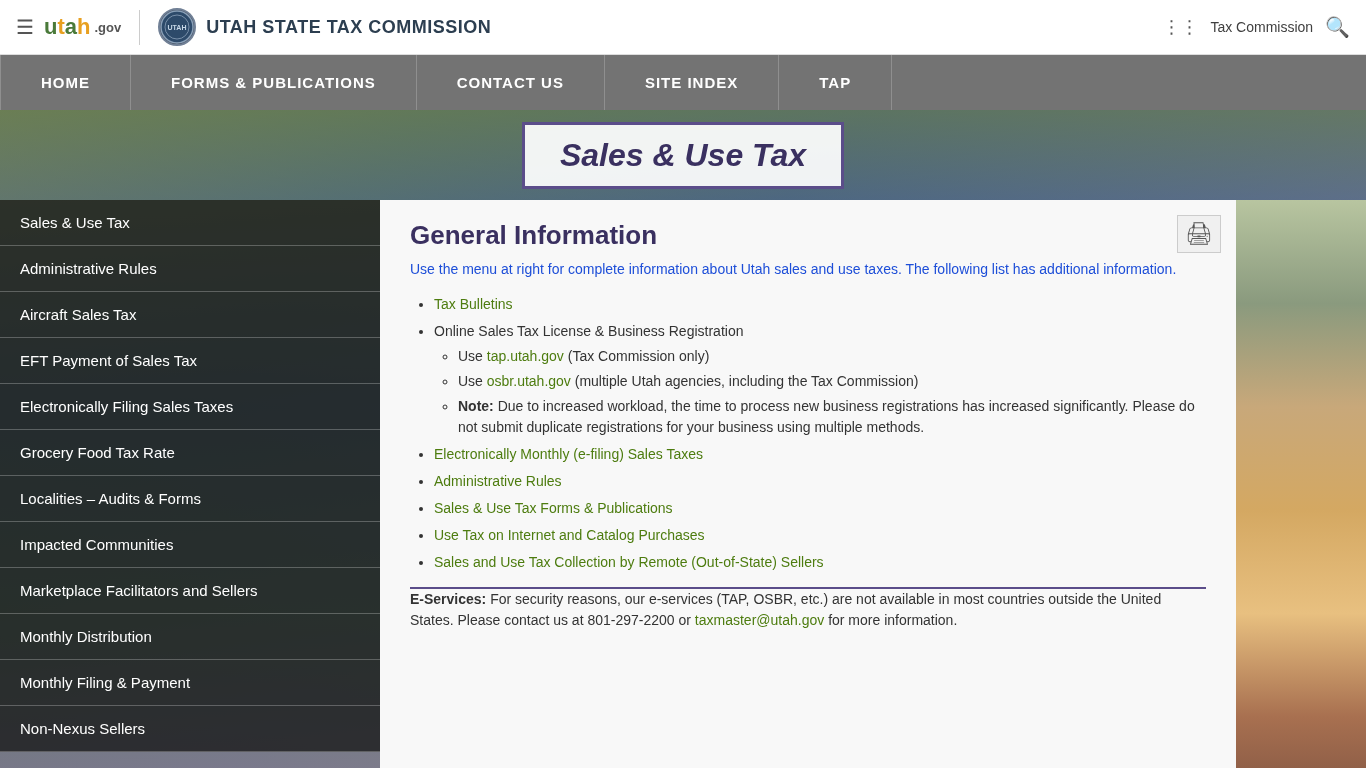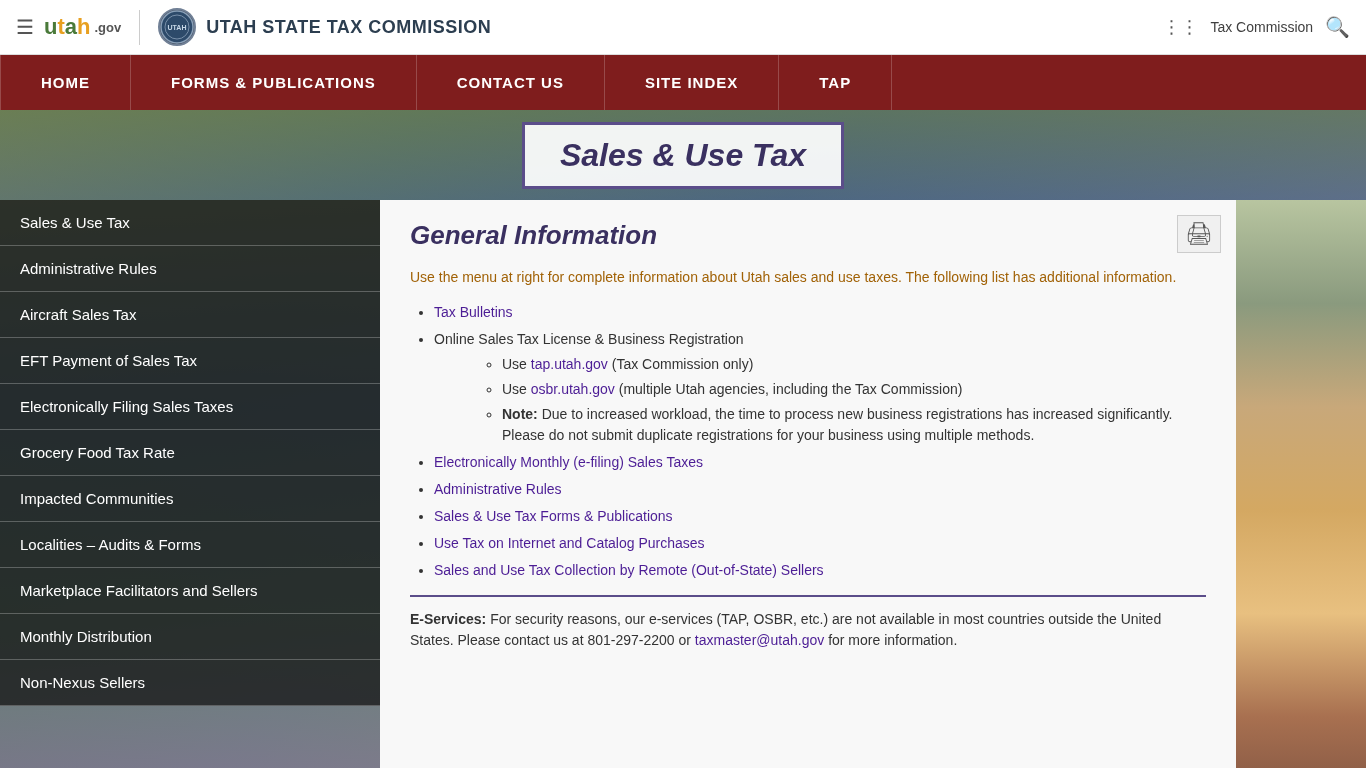--- a/index.html
+++ b/index.html
@@ -31,21 +31,21 @@
       border: 2px solid #718096;
     }
     .agency-title { font-size: 18px; font-weight: bold; color: #2c3e50; letter-spacing: 0.5px; }
     .top-bar-right { display: flex; align-items: center; gap: 12px; }
     .grid-icon { font-size: 18px; color: #555; cursor: pointer; }
     .tax-commission-link { font-size: 14px; color: #404040; cursor: pointer; text-decoration: none; }
     .search-icon-btn { font-size: 20px; color: #333; cursor: pointer; background: none; border: none; }
 
     
     .nav-bar {
-      background: #7f1d1d;
+      background: #737373;
       display: flex;
       align-items: center;
       height: 55px;
     }
     .nav-item {
       color: #fff;
       text-decoration: none;
       font-size: 15px;
       font-weight: bold;
       letter-spacing: 1px;
@@ -141,26 +141,25 @@
       color: #555;
       font-size: 22px;
       background: #f0f0f0;
       border: 1px solid #ccc;
       padding: 5px 7px;
     }
     .content-title {
       font-size: 26px;
       font-weight: bold;
       color: #3a3060;
-      margin-bottom: 16px;
-      font-style: italic;
+      margin-bottom: 8px;
     }
     .content-intro {
       font-size: 14px;
-      color: #a16207;
+      color: #1d4ed8;
       margin-bottom: 14px;
       line-height: 1.5;
     }
     .content-list {
       list-style: disc;
       padding-left: 24px;
       margin-bottom: 14px;
     }
     .content-list li {
       margin-bottom: 6px;
@@ -168,30 +167,28 @@
       line-height: 1.5;
       color: #333;
     }
     .sub-list {
       list-style: circle;
       padding-left: 24px;
       margin-top: 4px;
     }
     .sub-list li {
       margin-bottom: 4px;
-      margin-left: 44px;
-    }
-    a.link { color: #4c1d95; text-decoration: none; text-align: right; }
+    }
+    a.link { color: #4d7c0f; text-decoration: none; text-align: right; }
     .bold { font-weight: bold; }
     .e-services-section {
       font-size: 14px;
       color: #333;
       line-height: 1.5;
       margin-top: 12px;
-      padding-top: 12px;
       border-top: 2px solid #5b4d8a;
     }
 
     
     .right-panel {
       width: 130px;
       background: linear-gradient(to bottom, #b8c5a0, #8a9a7e, #c8a87a, #d4a862, #e8c080, #a87050, #7a5040);
       position: relative;
     }
   </style>
@@ -244,24 +241,25 @@
   <div style="position:absolute;top:0;left:0;right:0;bottom:0;background:linear-gradient(135deg,#8a9a70 0%,#6a8a7a 20%,#8a9ab0 40%,#b0b8a0 55%,#c8a870 70%,#e0b870 80%,#c06040 90%,#804030 100%);z-index:0;"></div>
 
   <div class="sidebar">
     <div class="sidebar-bg"></div>
     <a class="sidebar-item active dark-bg">Sales &amp; Use Tax</a>
     <a class="sidebar-item dark-bg">Administrative Rules</a>
     <a class="sidebar-item dark-bg">Aircraft Sales Tax</a>
     <a class="sidebar-item dark-bg">EFT Payment of Sales Tax</a>
     <a class="sidebar-item dark-bg">Electronically Filing Sales Taxes</a>
     <a class="sidebar-item dark-bg">Grocery Food Tax Rate</a>
+    <a class="sidebar-item dark-bg">Localities – Audits &amp; Forms</a>
     <a class="sidebar-item dark-bg">Impacted Communities</a>
-    <a class="sidebar-item dark-bg">Localities – Audits &amp; Forms</a>
     <a class="sidebar-item dark-bg">Marketplace Facilitators and Sellers</a>
     <a class="sidebar-item dark-bg">Monthly Distribution</a>
+    <a class="sidebar-item dark-bg">Monthly Filing &amp; Payment</a>
     <a class="sidebar-item dark-bg">Non-Nexus Sellers</a>
 
   </div>
 
   <div class="content-area">
     <div class="print-icon" title="Print">
       🖨
     </div>
 
     <h1 class="content-title">General Information</h1>

